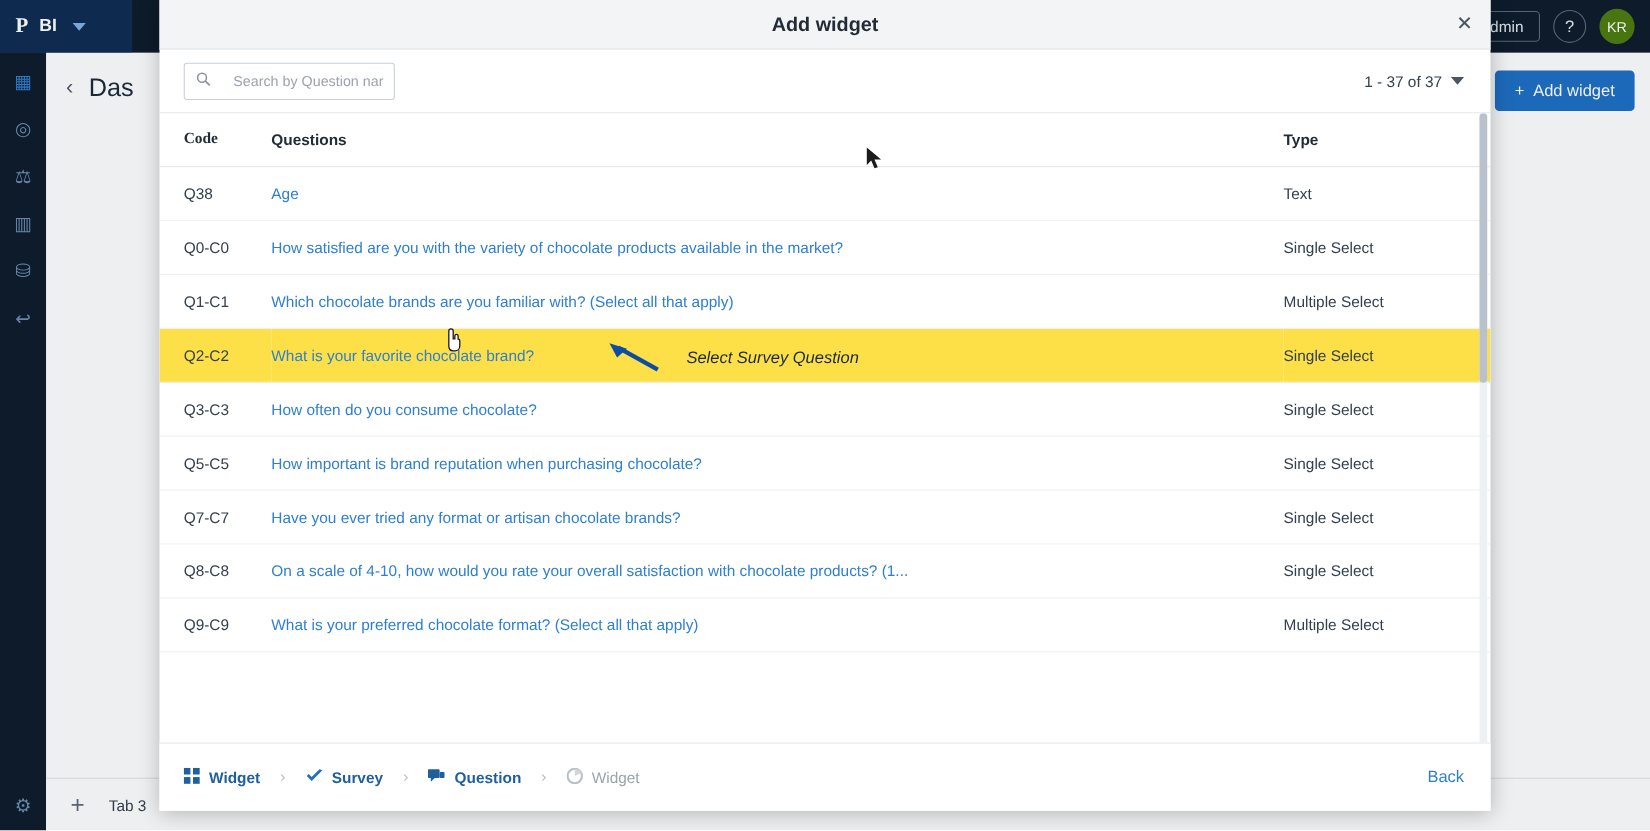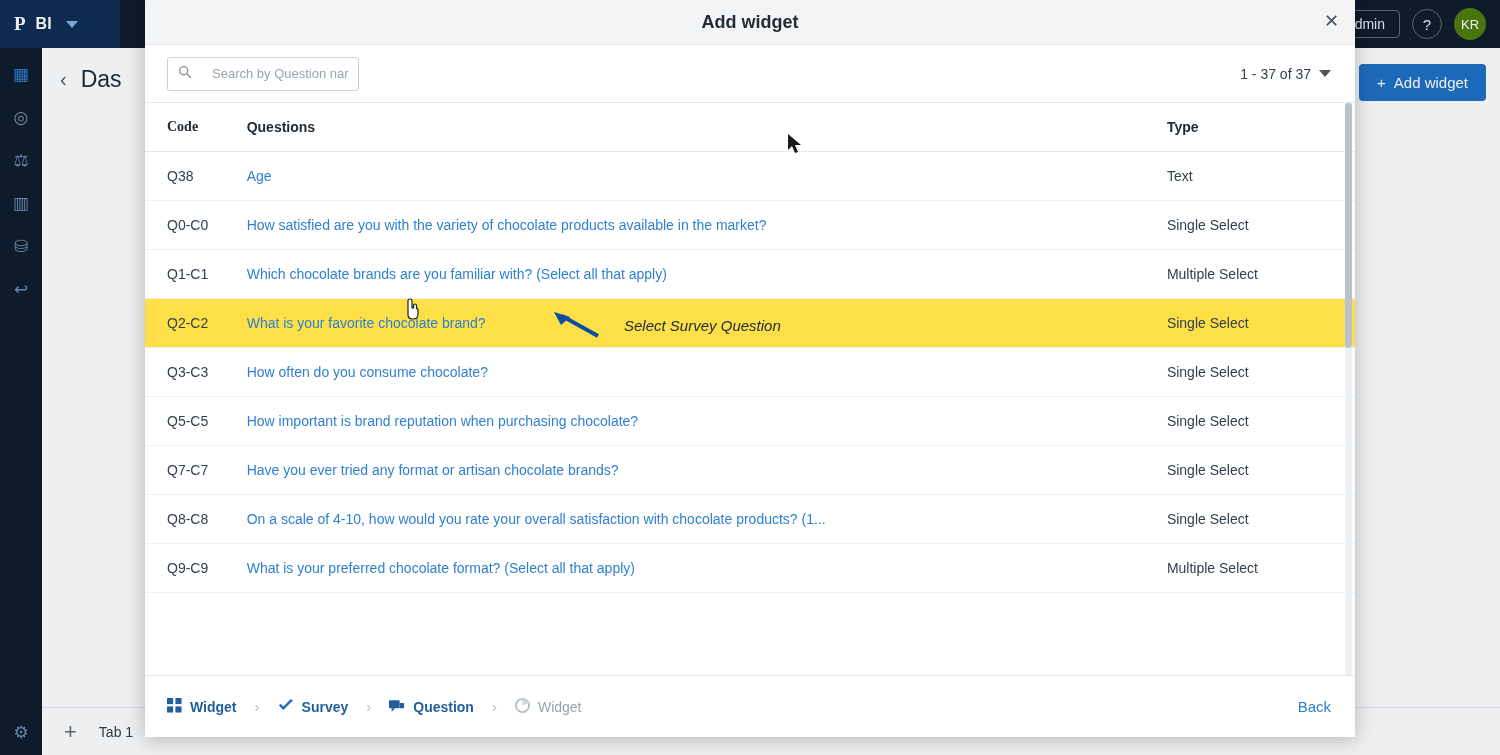--- a/index.html
+++ b/index.html
@@ -205,21 +205,21 @@
     <div class="page-head">
       <span class="back-chevron">‹</span>
       <span class="page-title">Das</span>
     </div>
     <div class="add-widget-btn">
       <span>+</span>
       <span>Add widget</span>
     </div>
     <div class="tabbar">
       <span class="tab-plus">+</span>
-      <span class="tab-item">Tab 1</span>
+      <span class="tab-item">Tab 3</span>
     </div>
   </div>
 
   <div class="overlay"></div>
 
   <div class="modal">
 
     <div class="modal-header">
       <span class="modal-title">Add widget</span>
       <span class="modal-close">✕</span>

